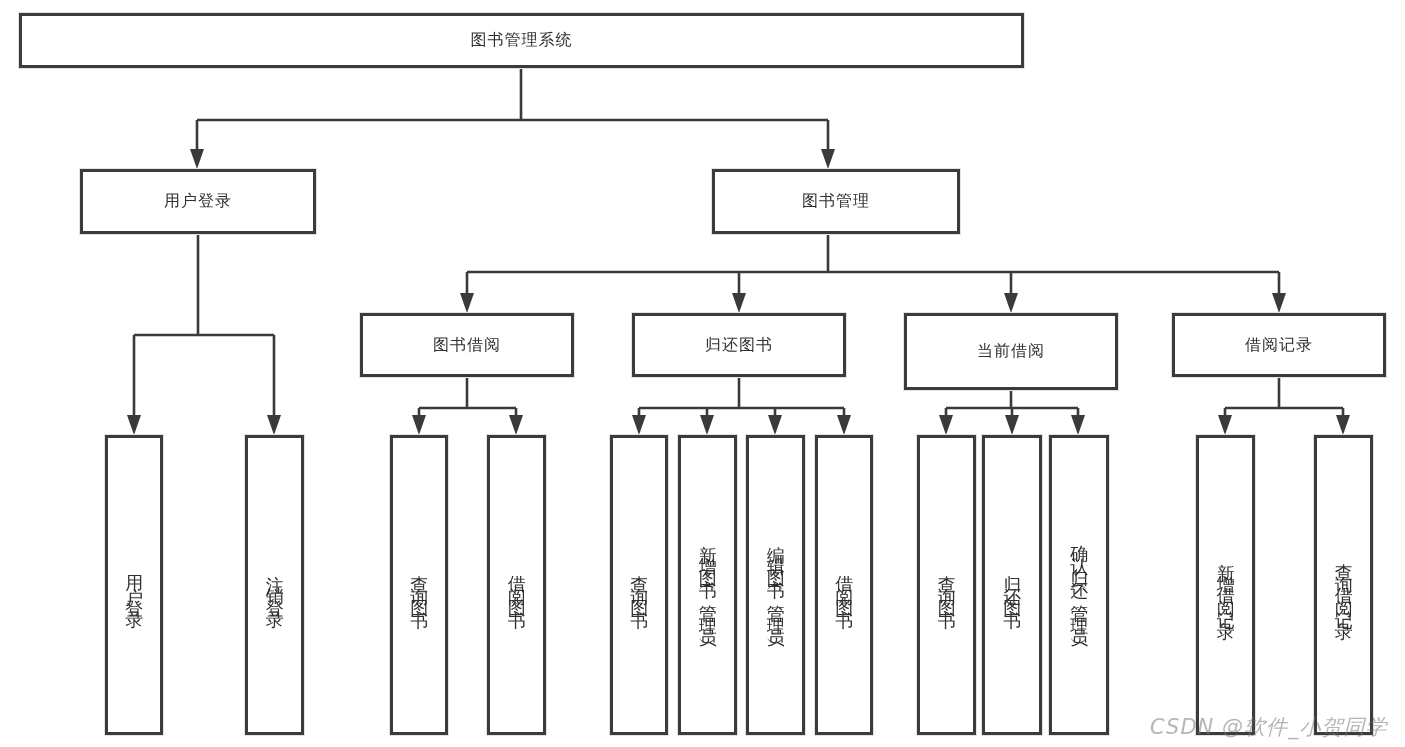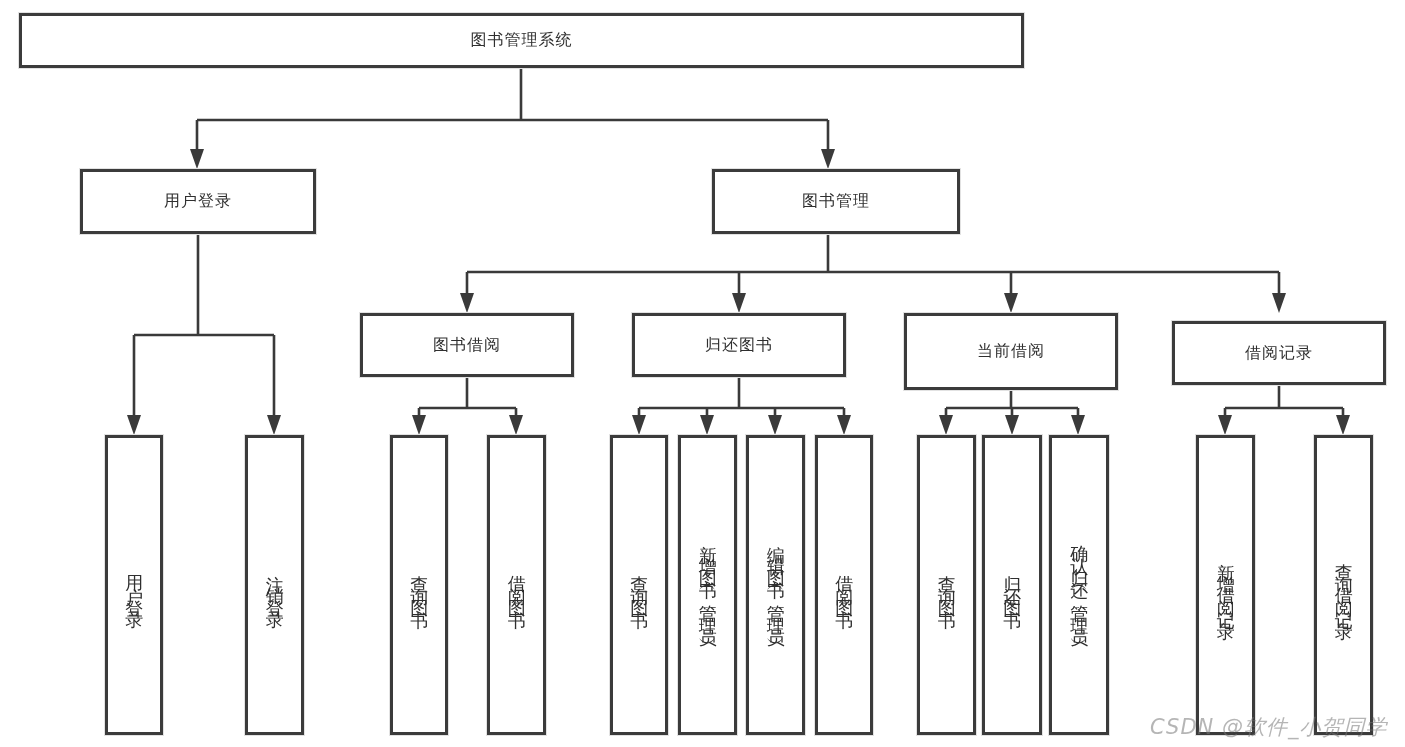--- a/index.html
+++ b/index.html
@@ -63,21 +63,21 @@
   </svg>
 
   <div class="node" style="left:19px;top:13px;width:1005px;height:55px">图书管理系统</div>
 
   <div class="node" style="left:80px;top:169px;width:236px;height:65px">用户登录</div>
   <div class="node" style="left:712px;top:169px;width:248px;height:65px">图书管理</div>
 
   <div class="node" style="left:360px;top:313px;width:214px;height:64px">图书借阅</div>
   <div class="node" style="left:632px;top:313px;width:214px;height:64px">归还图书</div>
   <div class="node" style="left:904px;top:313px;width:214px;height:77px">当前借阅</div>
-  <div class="node" style="left:1172px;top:321px;width:214px;height:64px">借阅记录</div>
+  <div class="node" style="left:1172px;top:313px;width:214px;height:64px">借阅记录</div>
 
   <div class="node vnode" style="left:105px;top:435px;width:58px;height:300px">
     <span class="vtext">用户登录</span>
     </div>
   <div class="node vnode" style="left:245px;top:435px;width:59px;height:300px">
     <span class="vtext">注销登录</span>
     </div>
 
   <div class="node vnode" style="left:390px;top:435px;width:58px;height:300px">
     <span class="vtext">查询图书</span>

